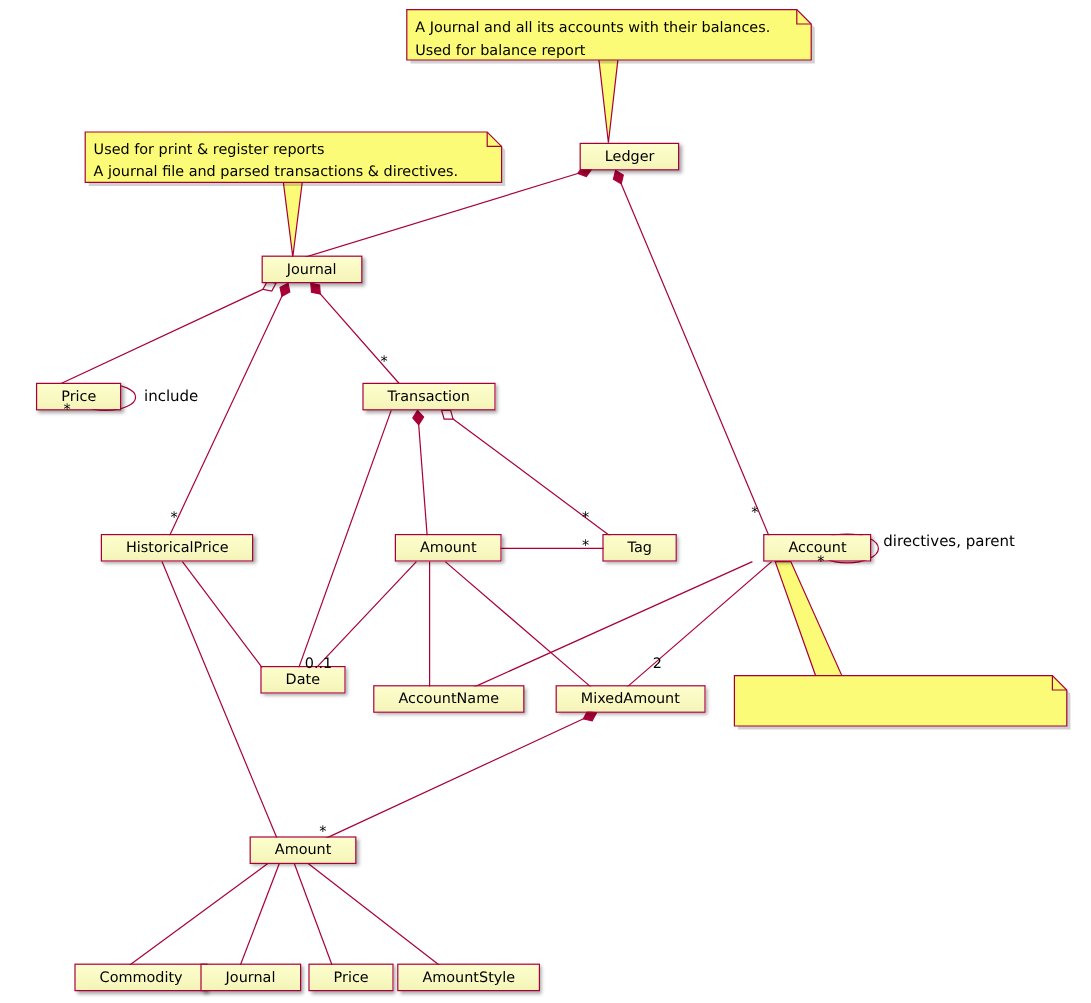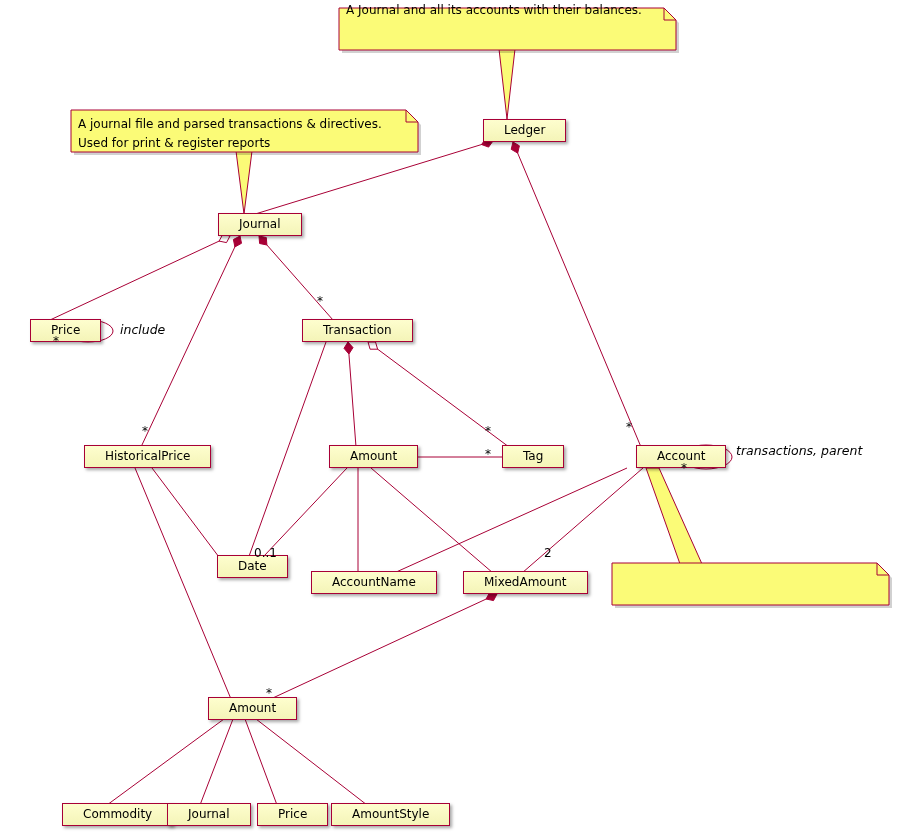--- a/index.html
+++ b/index.html
@@ -12,21 +12,21 @@
     position:absolute; background:linear-gradient(180deg,#FEFECE 0%,#F4F4B8 100%);
     border:1px solid #A80036; box-shadow:2px 2px 3px rgba(0,0,0,0.35);
     padding:3px 20px; font-size:12px; line-height:15px; color:#000;
     white-space:nowrap; text-align:center;
   }
   .note-text {
     position:absolute; font-size:12px; line-height:19px; color:#000; white-space:nowrap;
   }
   .note-line { display:block; }
   .mult { position:absolute; font-size:12px; color:#000; }
-  .assoc-label { position:absolute; font-size:12.5px; color:#000;font-style:italic; }
+  .assoc-label { position:absolute; font-size:12.5px; color:#000; }
 </style>
 </head>
 <body>
 
 <div id="canvas">
 
   <svg id="edge-layer" xmlns="http://www.w3.org/2000/svg">
 
     <g stroke="#A80036" stroke-width="1" fill="none">
       <line x1="493" y1="141" x2="252" y2="215"></line>
@@ -88,26 +88,27 @@
       <path d="M71 110 L406 110 L418 122 L418 152 L71 152 Z"></path>
       <path d="M612 563 L877 563 L889 575 L889 605 L612 605 Z"></path>
     </g>
     <g fill="none" stroke="#A80036" stroke-width="1">
       <path d="M664 8 L664 20 L676 20"></path>
       <path d="M406 110 L406 122 L418 122"></path>
       <path d="M877 563 L877 575 L889 575"></path>
     </g>
   </svg>
 
-  <div class="note-text" style="left:346px;top:1px">
+  <div class="note-text" style="left:346px;top:14px">
     <span class="note-line">A Journal and all its accounts with their balances.</span>
+    <span class="note-line">Used for balance report</span>
   </div>
   <div class="note-text" style="left:78px;top:115px">
+    <span class="note-line">Used for print &amp; register reports</span>
     <span class="note-line">A journal file and parsed transactions &amp; directives.</span>
-    <span class="note-line">Used for print &amp; register reports</span>
   </div>
 
   <div class="cls" style="left:483px;top:119px">Ledger</div>
   <div class="cls" style="left:218px;top:213px">Journal</div>
   <div class="cls" style="left:30px;top:319px">Price</div>
   <div class="cls" style="left:302px;top:319px">Transaction</div>
   <div class="cls" style="left:84px;top:445px">HistoricalPrice</div>
   <div class="cls" style="left:329px;top:445px">Amount</div>
   <div class="cls" style="left:502px;top:445px">Tag</div>
   <div class="cls" style="left:636px;top:445px">Account</div>
@@ -121,18 +122,18 @@
   <div class="cls" style="left:331px;top:803px">AmountStyle</div>
 
   <span class="assoc-label" style="left:120px;top:322px">include</span>
   <span class="mult" style="left:53px;top:334px">*</span>
   <span class="mult" style="left:317px;top:294px">*</span>
   <span class="mult" style="left:142px;top:424px">*</span>
   <span class="mult" style="left:485px;top:424px">*</span>
   <span class="mult" style="left:485px;top:447px">*</span>
   <span class="mult" style="left:626px;top:420px">*</span>
   <span class="mult" style="left:681px;top:461px">*</span>
-  <span class="assoc-label" style="left:736px;top:443px">transactions, parent</span>
+  <span class="assoc-label" style="left:736px;top:443px">directives, parent</span>
   <span class="mult" style="left:254px;top:546px">0..1</span>
   <span class="mult" style="left:544px;top:546px">2</span>
   <span class="mult" style="left:266px;top:686px">*</span>
 
 </div>
 
 </body></html>

